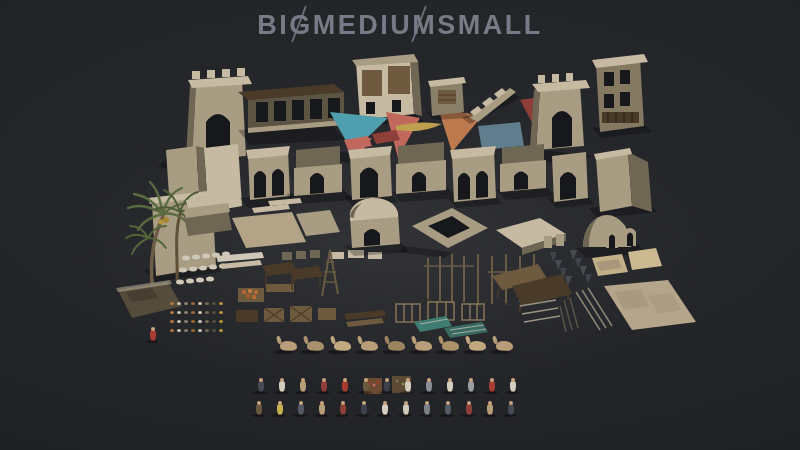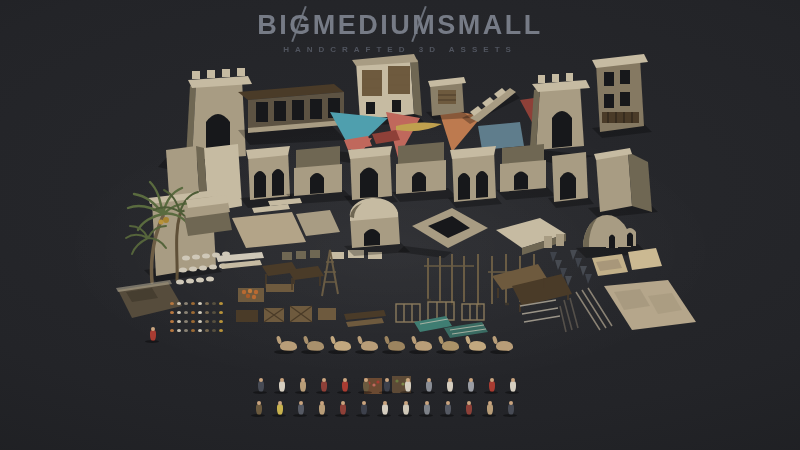--- a/index.html
+++ b/index.html
@@ -51,21 +51,20 @@
 
 <div class="stage">
   <div class="light-pool"></div>
 
   <div class="logo-wrap">
     <div class="logo">
       <span>BIGMEDIUMSMALL</span>
       <span class="logo-slash slash-g"></span>
       <span class="logo-slash slash-s"></span>
     </div>
-    <div class="tagline">HANDCRAFTED 3D ASSETS</div>
   </div>
 
   <svg class="scene" width="800" height="450" viewBox="0 0 800 450">
 
     <g>
       <polygon class="f-sh" points="166,158 200,162 242,168 200,177 158,167"></polygon>
       <polygon class="f-stoneD" points="190,86 196,84 192,160 186,158"></polygon>
       <polygon class="f-stone" points="196,84 242,80 246,156 192,160"></polygon>
       <polygon class="f-stoneL" points="188,80 248,76 252,84 192,88"></polygon>
       <rect class="f-stoneL" x="192" y="71" width="8" height="8"></rect>

